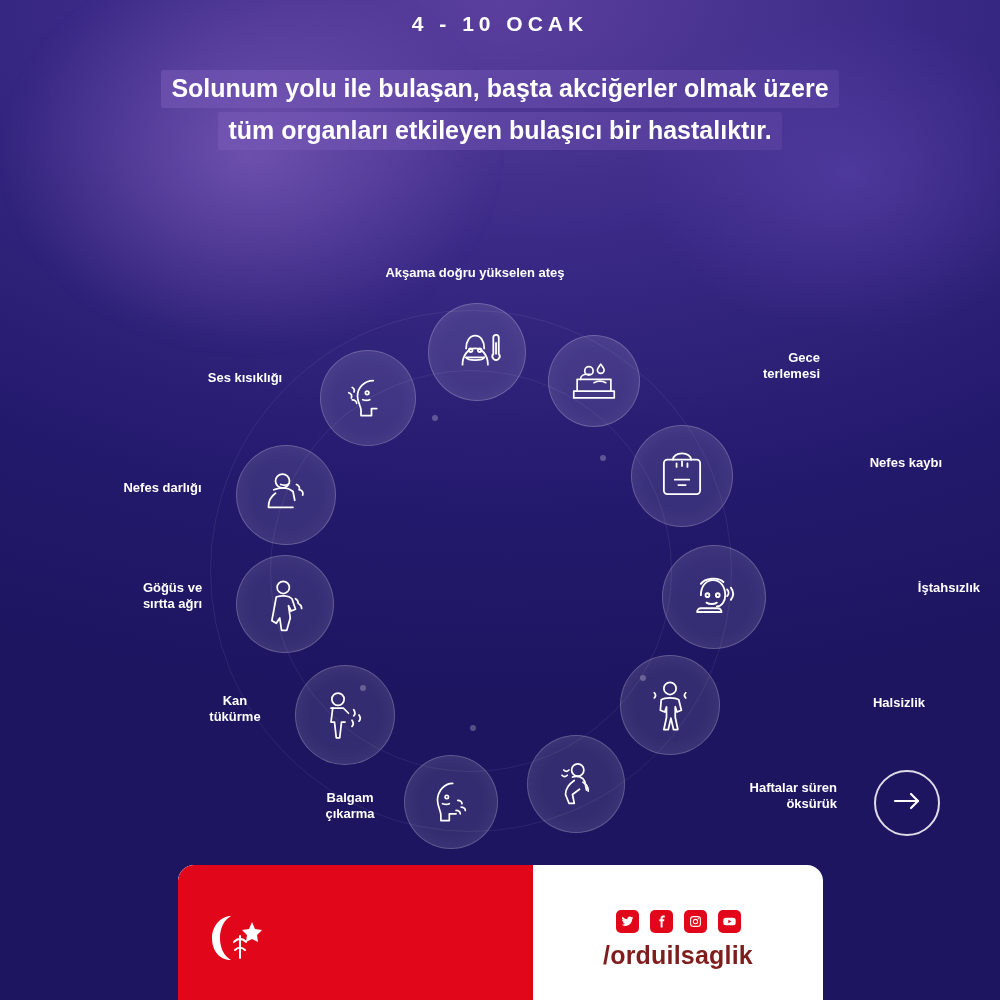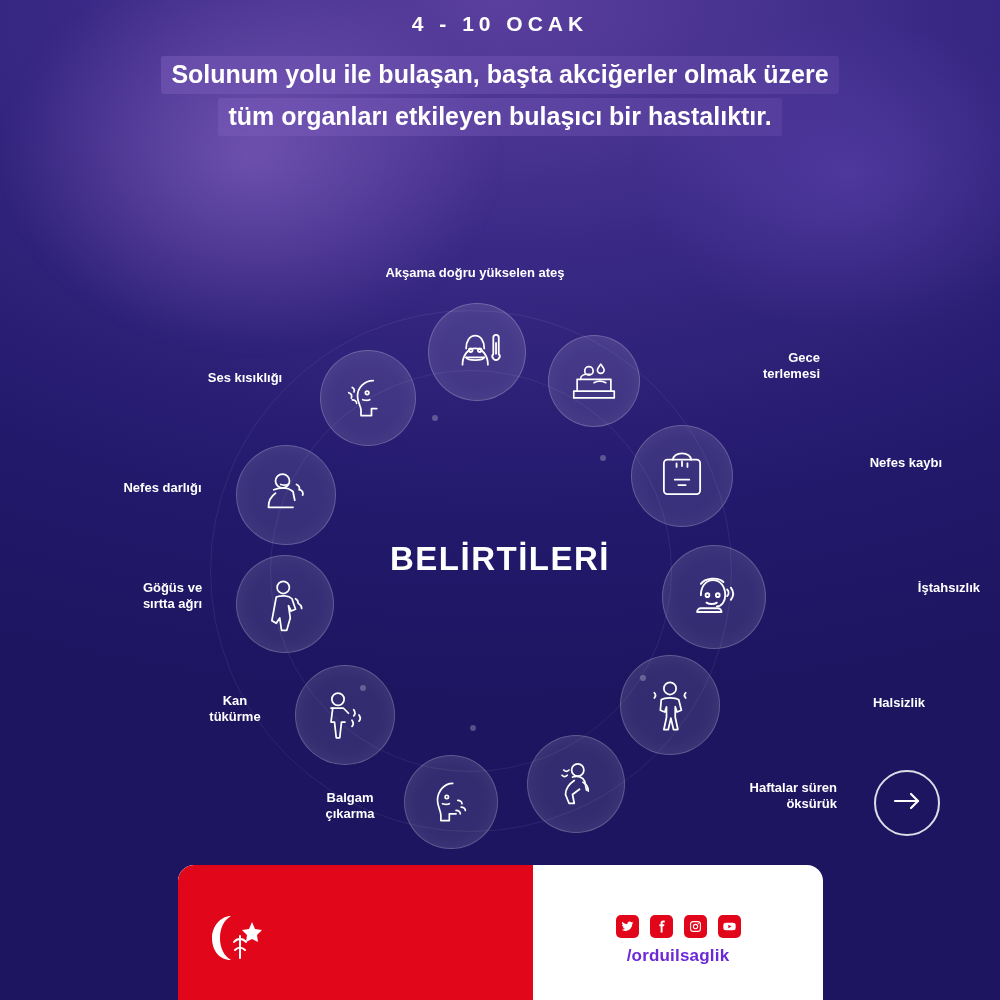--- a/index.html
+++ b/index.html
@@ -35,21 +35,21 @@
   }
   .hashtag{
     margin-top:8px;
     font-size:24px;font-weight:bold;letter-spacing:.2px;color:#ffffff;
   }
   .title{
     margin-top:6px;
     font-size:72px;font-weight:bold;letter-spacing:-1.5px;line-height:1;
     text-shadow:0 3px 10px rgba(0,0,0,.35);
   }
-  .subtitle{margin-top:18px;text-align:center;}
+  .subtitle{margin-top:32px;text-align:center;}
   .subline{
     display:inline-block;
     font-size:25px;font-weight:bold;line-height:1.35;
     padding:2px 10px;margin:2px 0;
     background:linear-gradient(90deg, rgba(120,90,185,.55), rgba(120,90,185,.25));
     border-radius:3px;
   }
 
   
   .wheel{position:absolute;left:0;top:255px;width:1000px;height:600px;z-index:4;}
@@ -101,21 +101,21 @@
   }
   .moon{flex:0 0 auto;}
   .min-name{color:#ffffff;}
   .min-name .l1{font-size:21px;font-weight:bold;letter-spacing:.3px;}
   .min-name .l2{font-size:13.5px;letter-spacing:.3px;margin-top:3px;}
   .footer-right{
     flex:1;display:flex;flex-direction:column;align-items:center;justify-content:center;gap:8px;
   }
   .socials{display:flex;gap:11px;align-items:center;}
   .si{width:23px;height:23px;border-radius:5px;background:#e2061a;display:flex;align-items:center;justify-content:center;}
-  .handle{font-size:17px;font-weight:bold;color:#6d28d9;letter-spacing:.2px;}
+  .handle{font-size:25px;font-weight:bold;color:#7f1d1d;letter-spacing:.2px;}
 </style>
 </head>
 <body>
 
 <div id="poster">
 
   <div class="header">
     <div class="dates">4 - 10 OCAK</div>
     <div class="subtitle">
       <div><span class="subline">Solunum yolu ile bulaşan, başta akciğerler olmak üzere</span></div>
@@ -127,21 +127,20 @@
 
     <div class="ring" style="left:210px;top:55px;width:520px;height:520px;"></div>
     <div class="ring" style="left:270px;top:115px;width:400px;height:400px;"></div>
 
     <div class="dot" style="left:432px;top:160px;"></div>
     <div class="dot" style="left:600px;top:200px;"></div>
     <div class="dot" style="left:360px;top:430px;"></div>
     <div class="dot" style="left:640px;top:420px;"></div>
     <div class="dot" style="left:470px;top:470px;"></div>
 
-    <div class="center-label">BELİRTİLERİ</div>
 
     <div class="node">
       <div class="bubble" style="left:428px;top:48px;width:96px;height:96px;">
         <svg width="58" height="58" viewBox="0 0 64 64" fill="none" stroke="#ffffff" stroke-width="2" stroke-linecap="round" stroke-linejoin="round">
           <path d="M16 46c0-10 6-18 14-18s14 8 14 18"></path>
           <path d="M20 28c0-8 4-14 10-14s10 6 10 14"></path>
           <circle cx="25" cy="30" r="2"></circle>
             <circle cx="35" cy="30" r="2"></circle>
           <path d="M20 38h20"></path>
             <path d="M20 38c2 4 18 4 20 0"></path>

